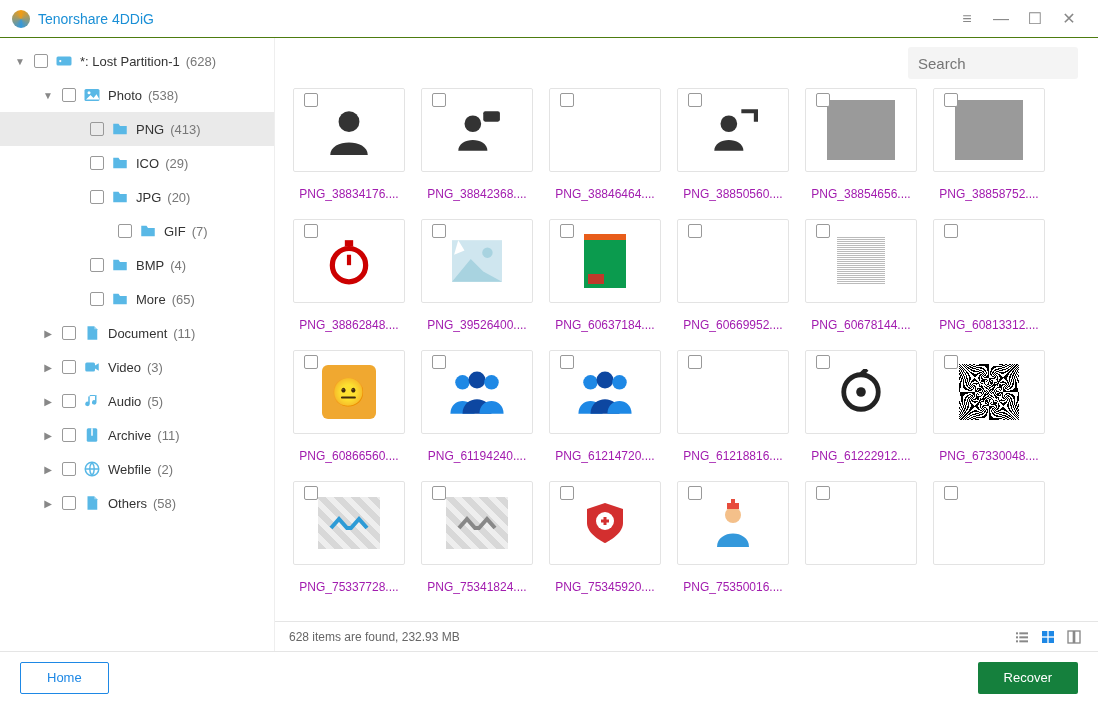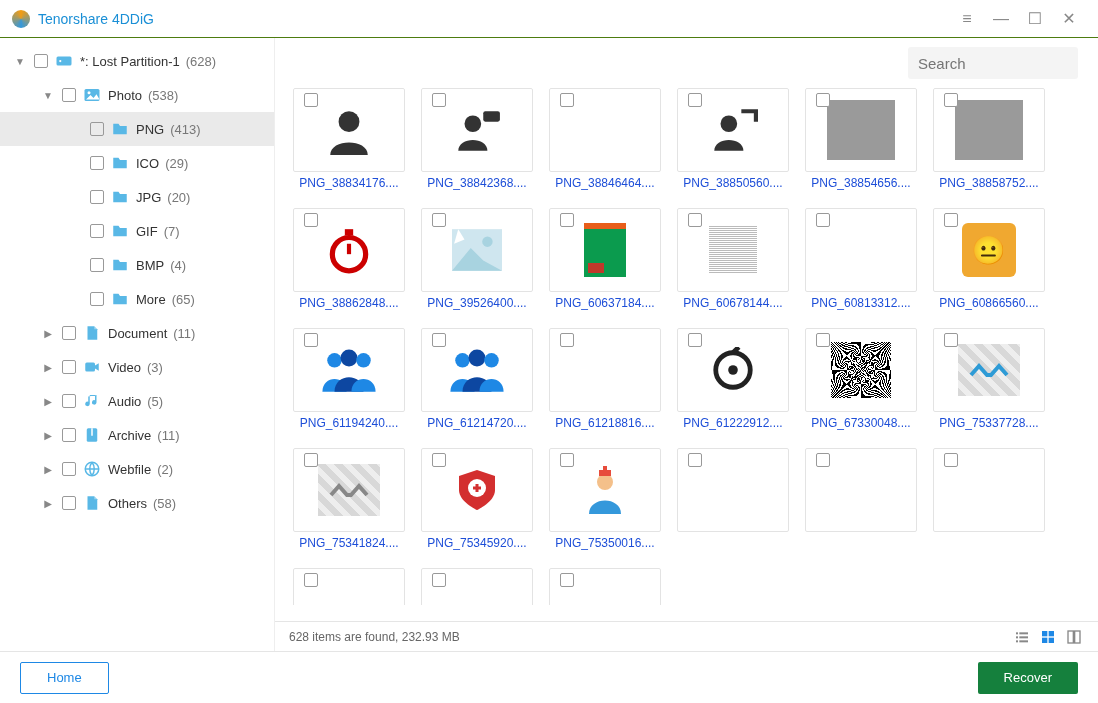--- a/index.html
+++ b/index.html
@@ -23,21 +23,21 @@
 .content { flex: 1; display: flex; flex-direction: column; overflow: hidden; }
 .toolbar { height: 50px; display: flex; align-items: center; padding: 0 20px 0 0; justify-content: flex-end; }
 .search { width: 170px; height: 32px; background: #f4f4f4; border-radius: 3px; display: flex; align-items: center; padding: 0 10px; }
 .search input { flex: 1; border: none; background: transparent; outline: none; font-size: 15px; color: #555; }
 .grid-scroll { flex: 1; overflow-y: auto; padding: 0 18px 12px 18px; }
 .grid { display: grid; grid-template-columns: repeat(6, 112px); gap: 18px 16px; align-content: start; }
 .card { width: 112px; display: flex; flex-direction: column; }
 .thumbwrap { width: 112px; height: 84px; border: 1px solid #e3e3e3; border-radius: 2px; position: relative; display: flex; align-items: center; justify-content: center; background: #fff; }
 .thumbwrap .cb { position: absolute; top: 4px; left: 4px; background: #fff; }
 .thumb { width: 68px; height: 60px; display: flex; align-items: center; justify-content: center; overflow: hidden; }
-.fname { font-size: 12px; color: #1d4ed8; margin-top: 4px; white-space: nowrap; overflow: hidden; text-overflow: ellipsis; width: 112px; text-align: center; }
+.fname { font-size: 12px; color: #a21caf; margin-top: 15px; white-space: nowrap; overflow: hidden; text-overflow: ellipsis; width: 112px; text-align: center; }
 .statusbar { height: 30px; border-top: 1px solid #e5e5e5; display: flex; align-items: center; padding: 0 14px; font-size: 12px; color: #666; margin-top: 16px; }
 .statusbar .spacer { flex: 1; }
 .view-btn { width: 20px; height: 20px; display: flex; align-items: center; justify-content: center; margin-left: 6px; cursor: pointer; color: #888; }
 .view-btn.active { color: #1e88e5; }
 .footer { height: 52px; border-top: 1px solid #e5e5e5; display: flex; align-items: center; padding: 0 20px; }
 .btn { height: 32px; padding: 0 26px; border-radius: 2px; font-size: 13px; cursor: pointer; display: inline-flex; align-items: center; justify-content: center; }
 .btn-home { border: 1px solid #1e88e5; color: #1e88e5; background: #fff; }
 .btn-recover { background: #15803d; color: #fff; border: none; }
 .footer .spacer { flex: 1; }
 ::-webkit-scrollbar { width: 10px; }
@@ -109,21 +109,21 @@
         <span class="caret none"></span>
         <span class="cb"></span>
         <span class="ticon">
           <svg viewBox="0 0 24 24">
             <path d="M3 5 H10 L12 8 H21 V19 H3 Z" fill="#59b8e6"></path>
           </svg>
         </span>
         <span class="tlabel">JPG</span>
         <span class="tcount">(20)</span>
       </div>
-      <div class="tree-row" style="padding-left: 68px;">
+      <div class="tree-row" style="padding-left: 96px;">
         <span class="caret none"></span>
         <span class="cb"></span>
         <span class="ticon">
           <svg viewBox="0 0 24 24">
             <path d="M3 5 H10 L12 8 H21 V19 H3 Z" fill="#59b8e6"></path>
           </svg>
         </span>
         <span class="tlabel">GIF</span>
         <span class="tcount">(7)</span>
       </div>
@@ -323,20 +323,27 @@
           <div class="card">
             <div class="thumbwrap">
               <span class="cb"></span>
               <div class="thumb">
                 <div style="width:42px;height:54px;background:#0b9b4e;border-top:6px solid #e85d1a;position:relative">
                   <div style="position:absolute;bottom:4px;left:4px;width:16px;height:10px;background:#c0392b"></div>
                 </div>
               </div>
             </div>
             <div class="fname">PNG_60637184....</div>
+          </div>
+          <div class="card">
+            <div class="thumbwrap">
+              <span class="cb"></span>
+              <div class="thumb"></div>
+            </div>
+            <div class="fname">PNG_60669952....</div>
           </div>
           <div class="card">
             <div class="thumbwrap">
               <span class="cb"></span>
               <div class="thumb">
                 <div style="width:48px;height:48px;background:repeating-linear-gradient(#bbb,#bbb 1px,#fff 1px,#fff 2px)"></div>
               </div>
             </div>
             <div class="fname">PNG_60678144....</div>
           </div>

